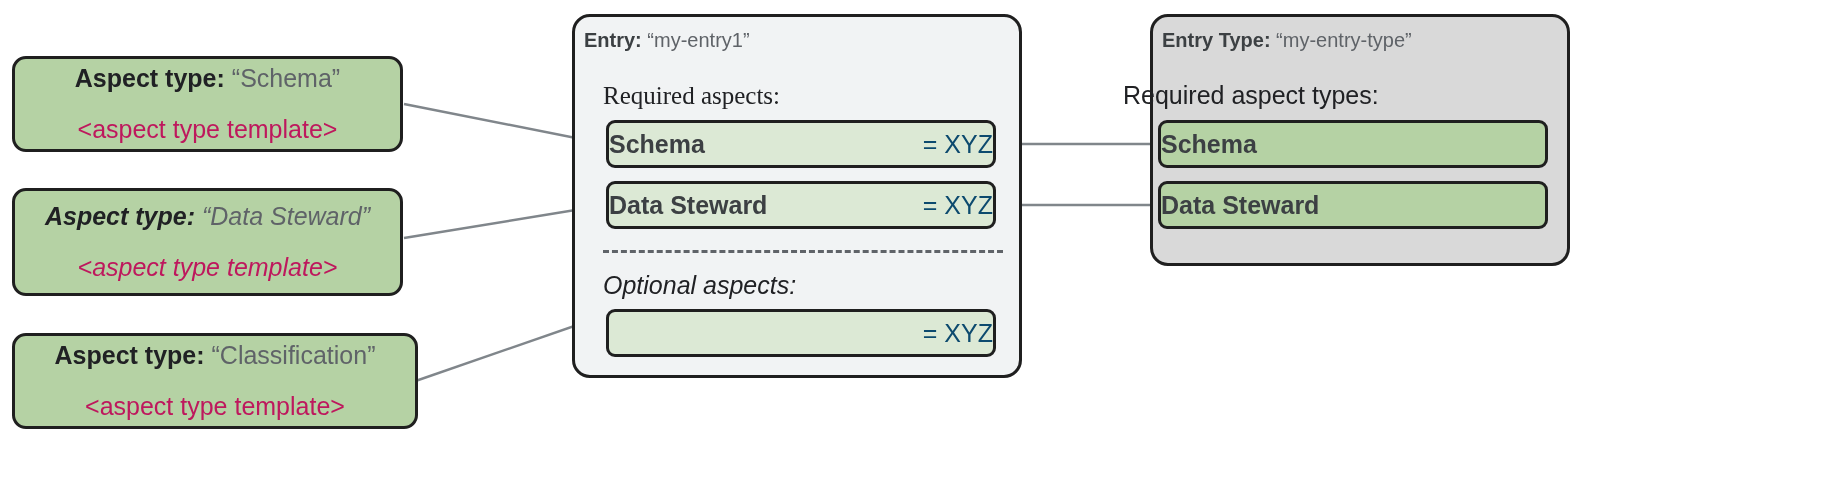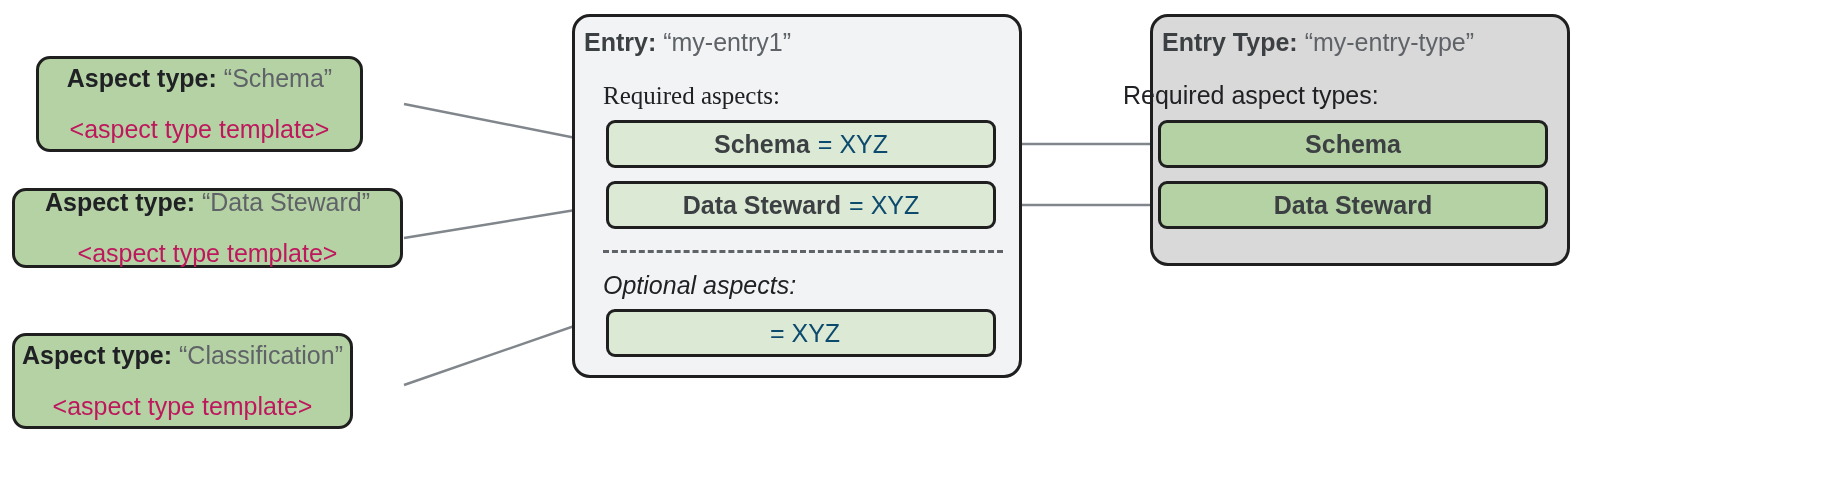--- a/index.html
+++ b/index.html
@@ -30,34 +30,34 @@
   .card .line2{font-weight:400;color:#be185d;}
 
   
   .panel{
     position:absolute;box-sizing:border-box;
     border:3px solid #1f1f1f;border-radius:18px;
   }
   .panel.entry{background:#f1f3f4;}
   .panel.entrytype{background:#d9d9d9;}
   .panel-title{
-    position:absolute;font-size:25px;line-height:1;white-space:nowrap;
+    position:absolute;font-size:20px;line-height:1;white-space:nowrap;
   }
   .panel-title b{font-weight:700;color:#3c4043;}
   .panel-title .q{font-weight:400;color:#5f6368;}
   .section-label{
     position:absolute;font-size:25px;font-weight:400;color:#202124;
     line-height:1;white-space:nowrap;
   }
 
   
   .chip{
     position:absolute;box-sizing:border-box;
     border:3px solid #1f1f1f;border-radius:9px;
-    display:flex;align-items:center;justify-content:center;
+    display:flex;align-items:center;justify-content:space-between;
     font-size:25px;white-space:nowrap;
   }
   .chip.light{background:#dce9d5;}
   .chip.dark{background:#b5d2a4;}
   .chip .nm{font-weight:700;color:#3c4043;}
   .chip .val{font-weight:400;color:#0c4a6e;}
 
   .divider{
     position:absolute;height:0;
     border-top:3px dashed #5f6368;
@@ -74,37 +74,37 @@
 
     <line x1="404" y1="238" x2="606" y2="205" stroke="#80868b" stroke-width="2.5"></line>
 
     <line x1="404" y1="385" x2="606" y2="315" stroke="#80868b" stroke-width="2.5"></line>
 
     <line x1="996" y1="144" x2="1158" y2="144" stroke="#80868b" stroke-width="2.5"></line>
 
     <line x1="996" y1="205" x2="1158" y2="205" stroke="#80868b" stroke-width="2.5"></line>
   </svg>
 
-  <div class="card" style="left:12px;top:56px;width:327px;height:96px;margin-left:24px;">
+  <div class="card" style="left:12px;top:56px;width:391px;height:96px;">
     <div class="line1">
       <b>Aspect type:</b>
       <span class="q">“Schema”</span>
     </div>
     <div class="line2">&lt;aspect type template&gt;</div>
   </div>
 
-  <div class="card" style="left:12px;top:188px;width:391px;height:80px;">
+  <div class="card" style="left:12px;top:188px;width:391px;height:108px;font-style:italic;">
     <div class="line1">
       <b>Aspect type:</b>
       <span class="q">“Data Steward”</span>
     </div>
     <div class="line2">&lt;aspect type template&gt;</div>
   </div>
 
-  <div class="card" style="left:12px;top:333px;width:341px;height:96px;">
+  <div class="card" style="left:12px;top:333px;width:406px;height:96px;">
     <div class="line1">
       <b>Aspect type:</b>
       <span class="q">“Classification”</span>
     </div>
     <div class="line2">&lt;aspect type template&gt;</div>
   </div>
 
   <div class="panel entry" style="left:572px;top:14px;width:450px;height:364px;">
   </div>
 

